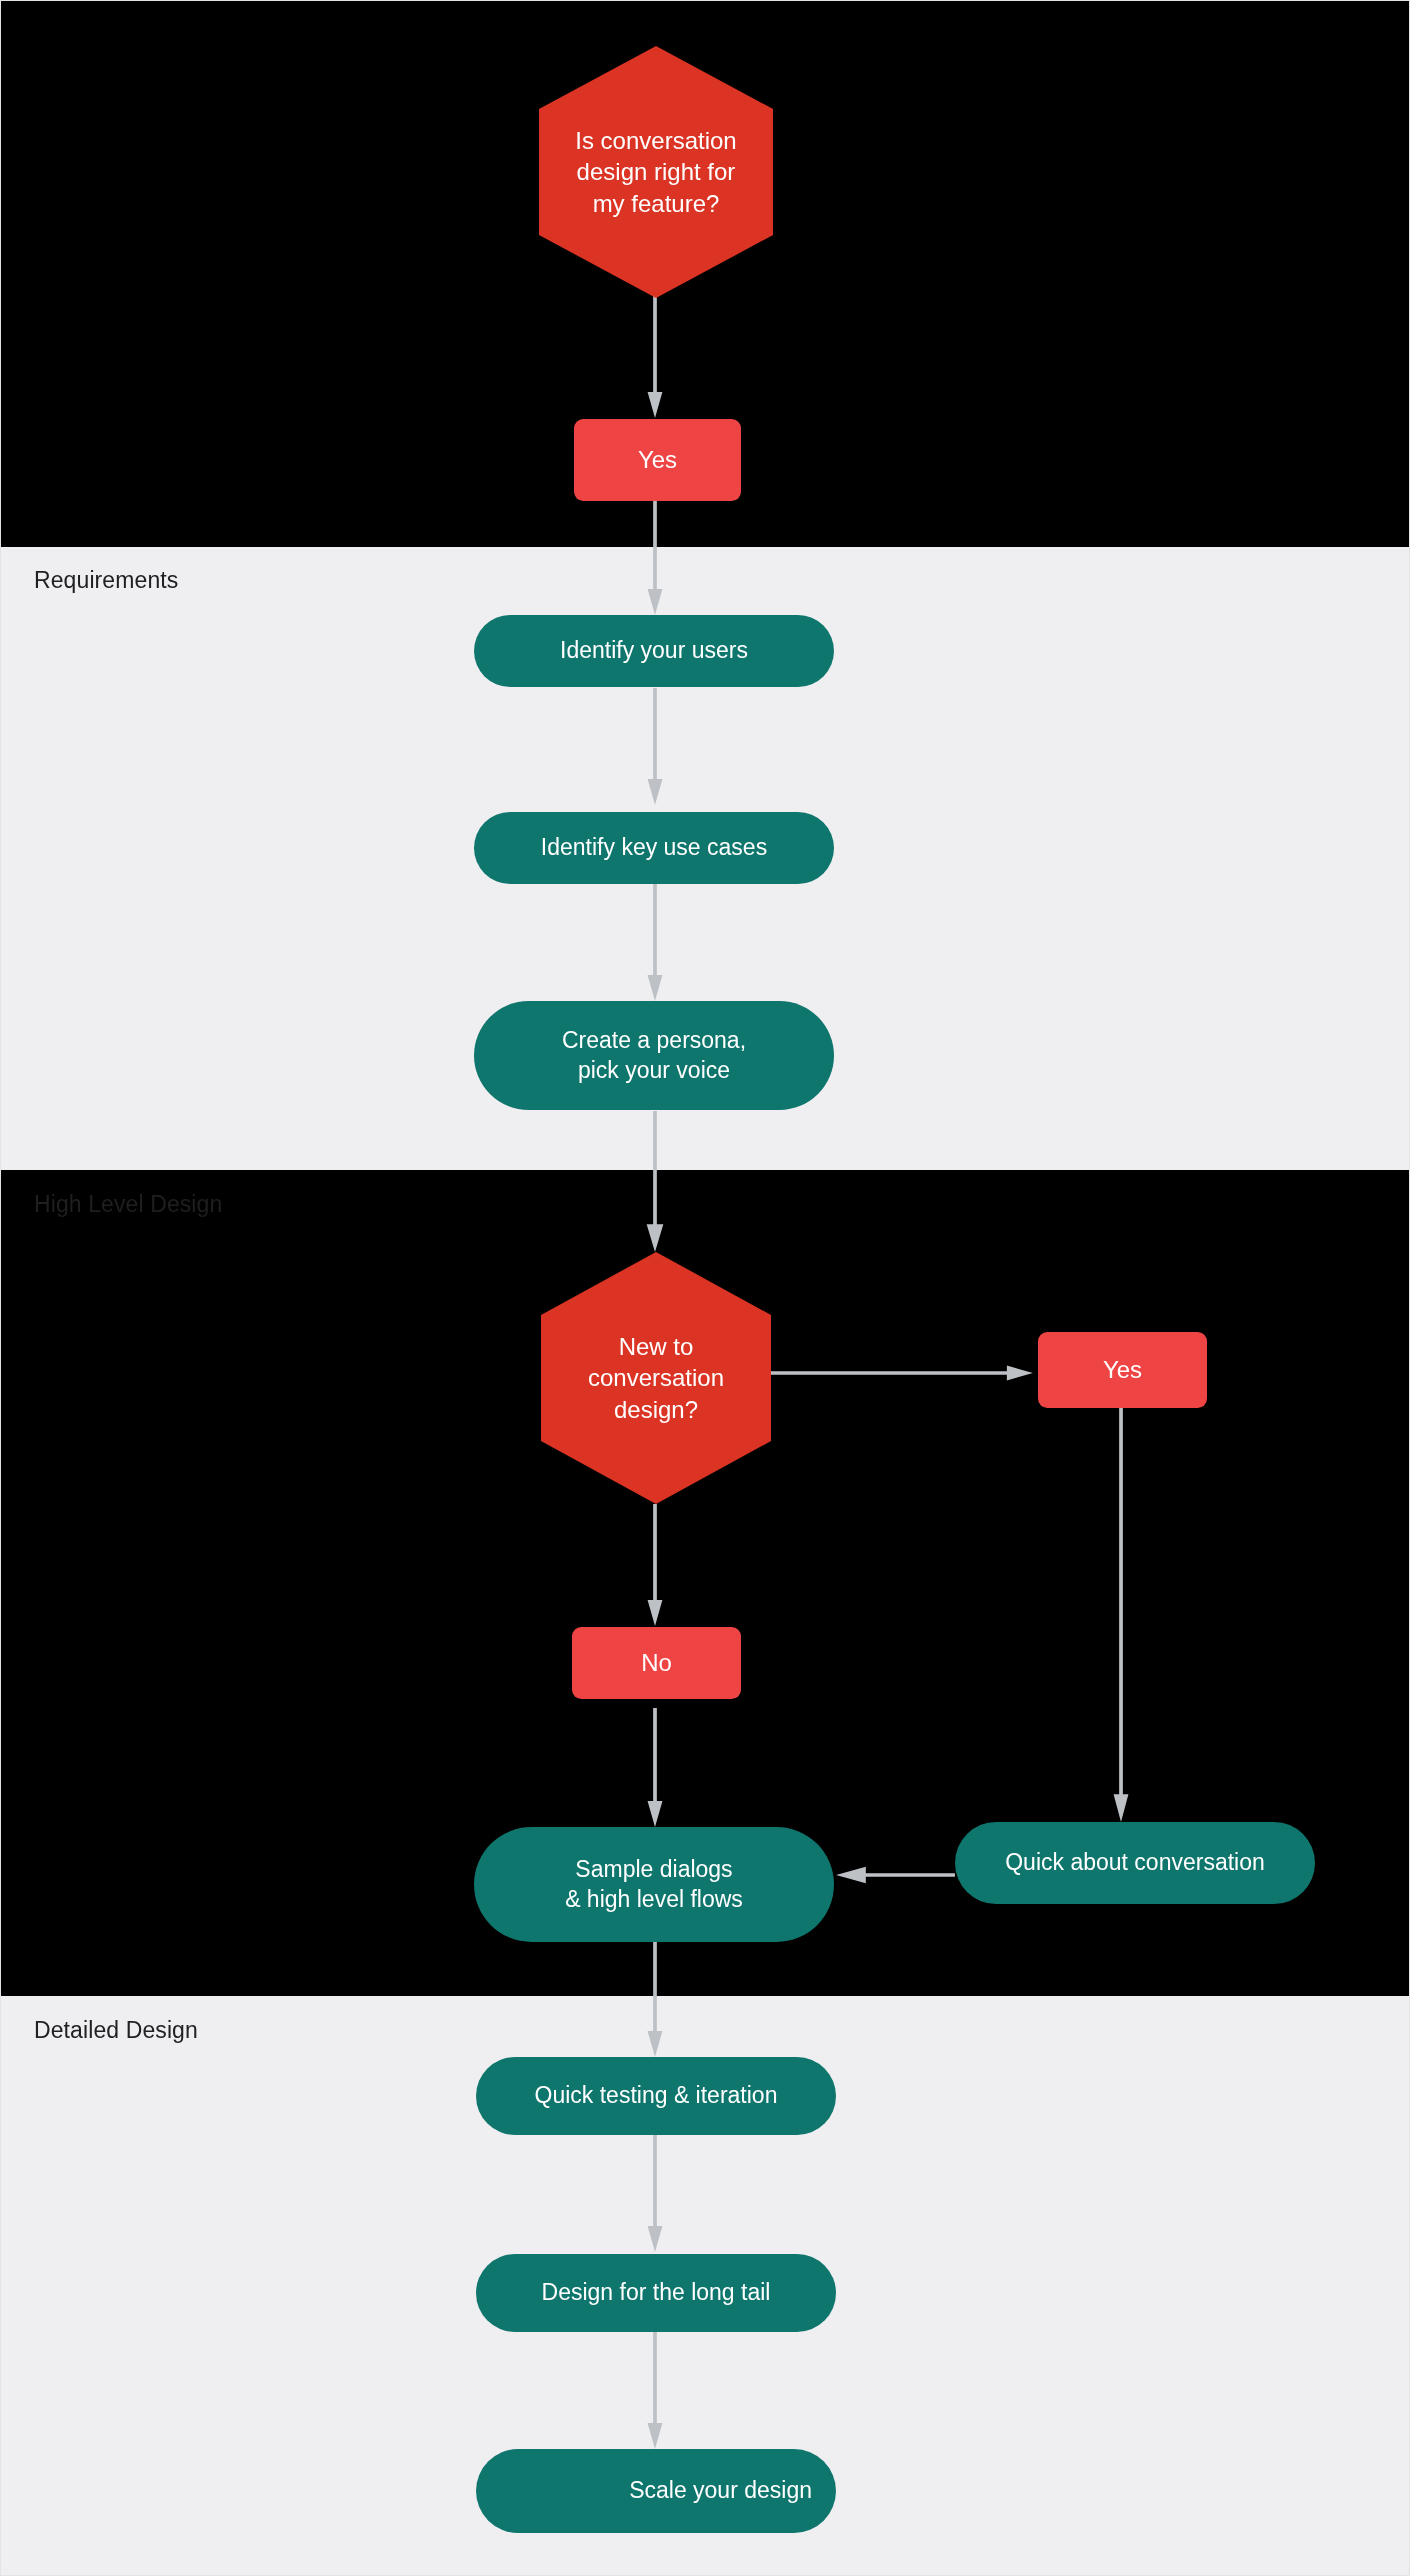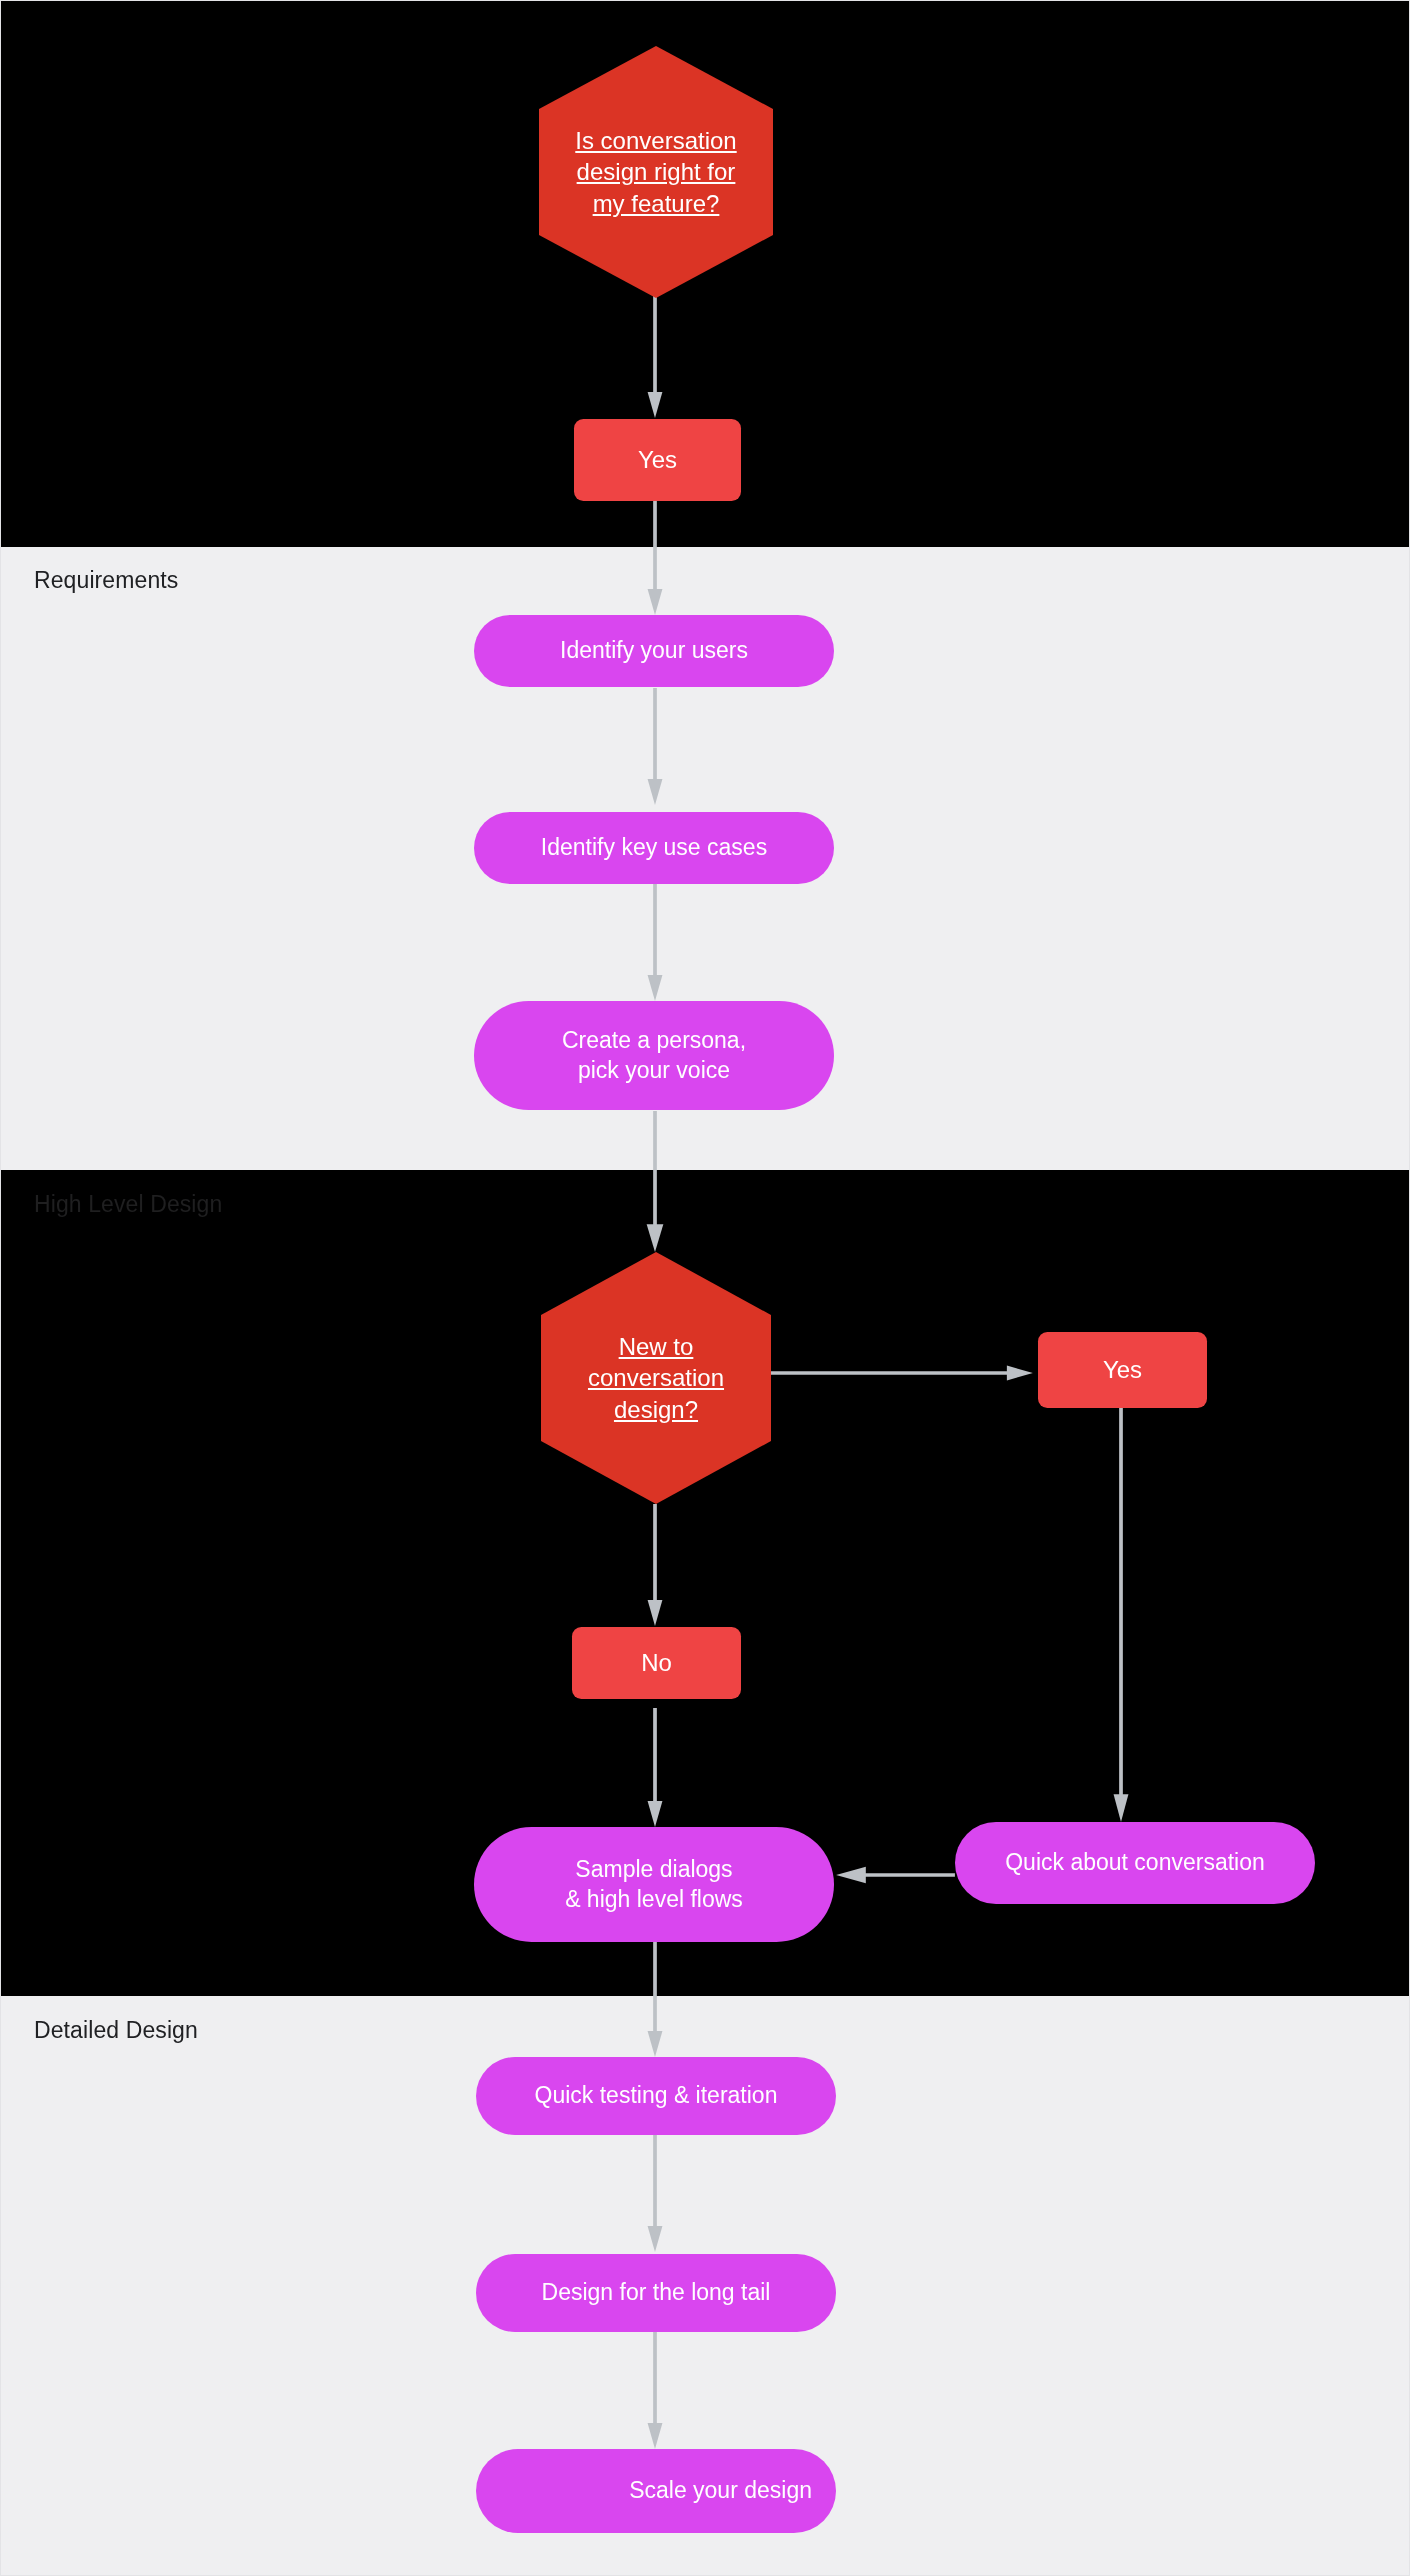--- a/index.html
+++ b/index.html
@@ -54,34 +54,33 @@
     user-select: none;
   }
 
   
   .node.hex {
     background: #DB3425;
     clip-path: polygon(50% 0%, 100% 25%, 100% 75%, 50% 100%, 0% 75%, 0% 25%);
     font-size: 24px;
     font-weight: 400;
     padding: 0 16.7px;
-    text-decoration: underline;
   }
 
   
   .node.chip {
     background: #ef4444;
     border-radius: 9.3px;
     font-size: 24px;
     font-weight: 500;
   }
 
   
   .node.pill {
-    background: #d946ef;
+    background: #0f766e;
     border-radius: 927px;
     font-size: 23px;
     font-weight: 500;
     padding: 0 24px;
   }
 
   .node-text { display: block; white-space: pre-line; }
 </style>
 </head>
 <body>

